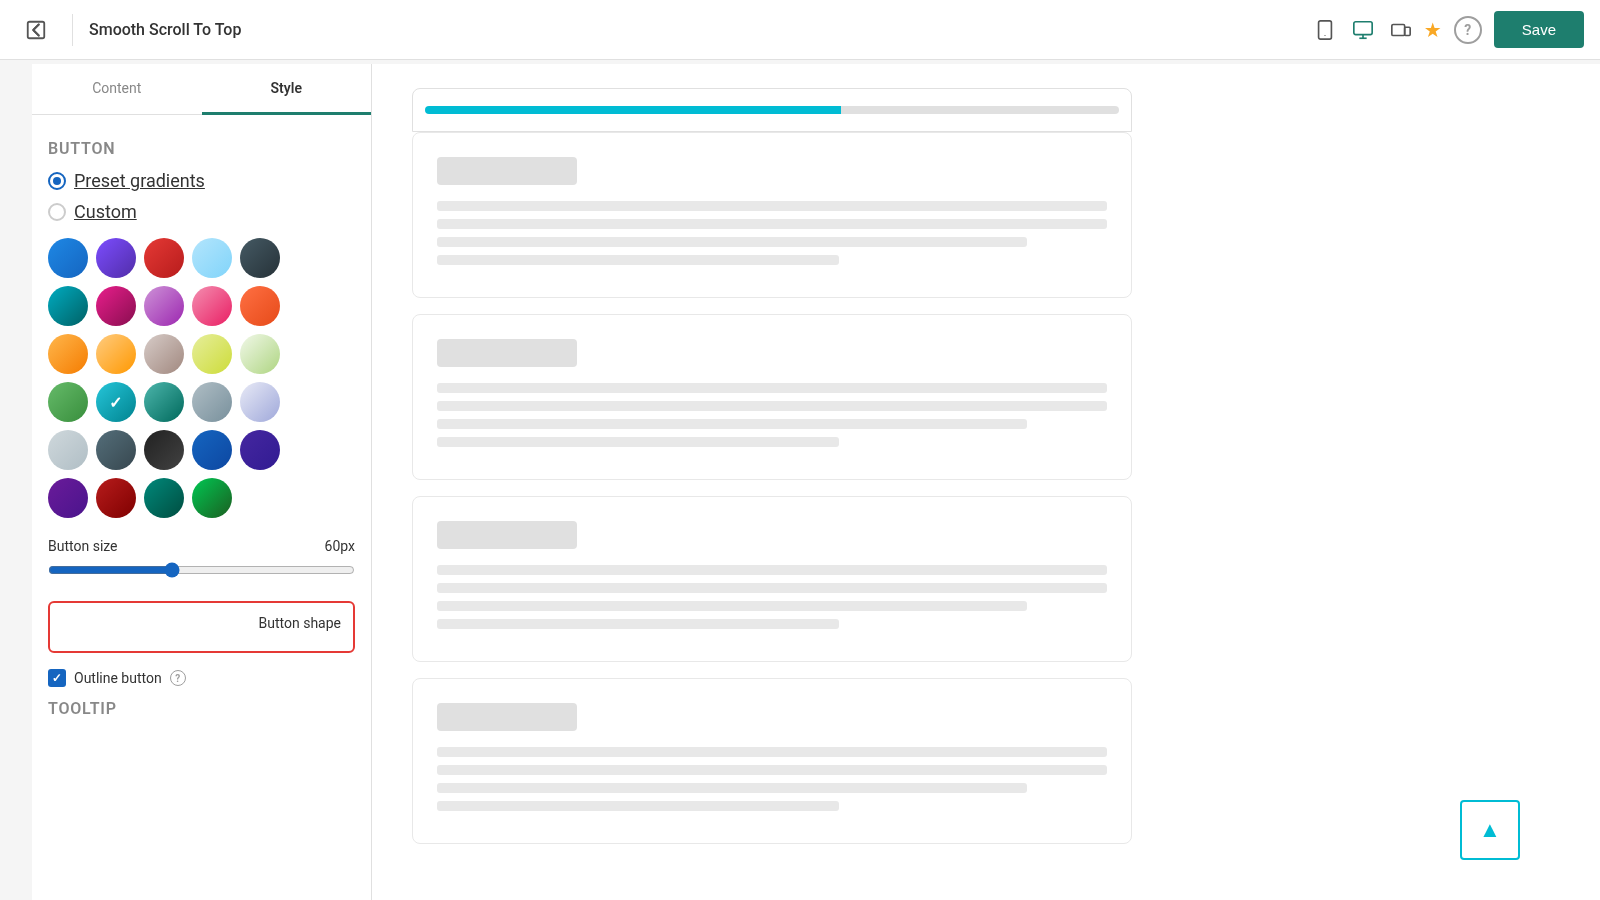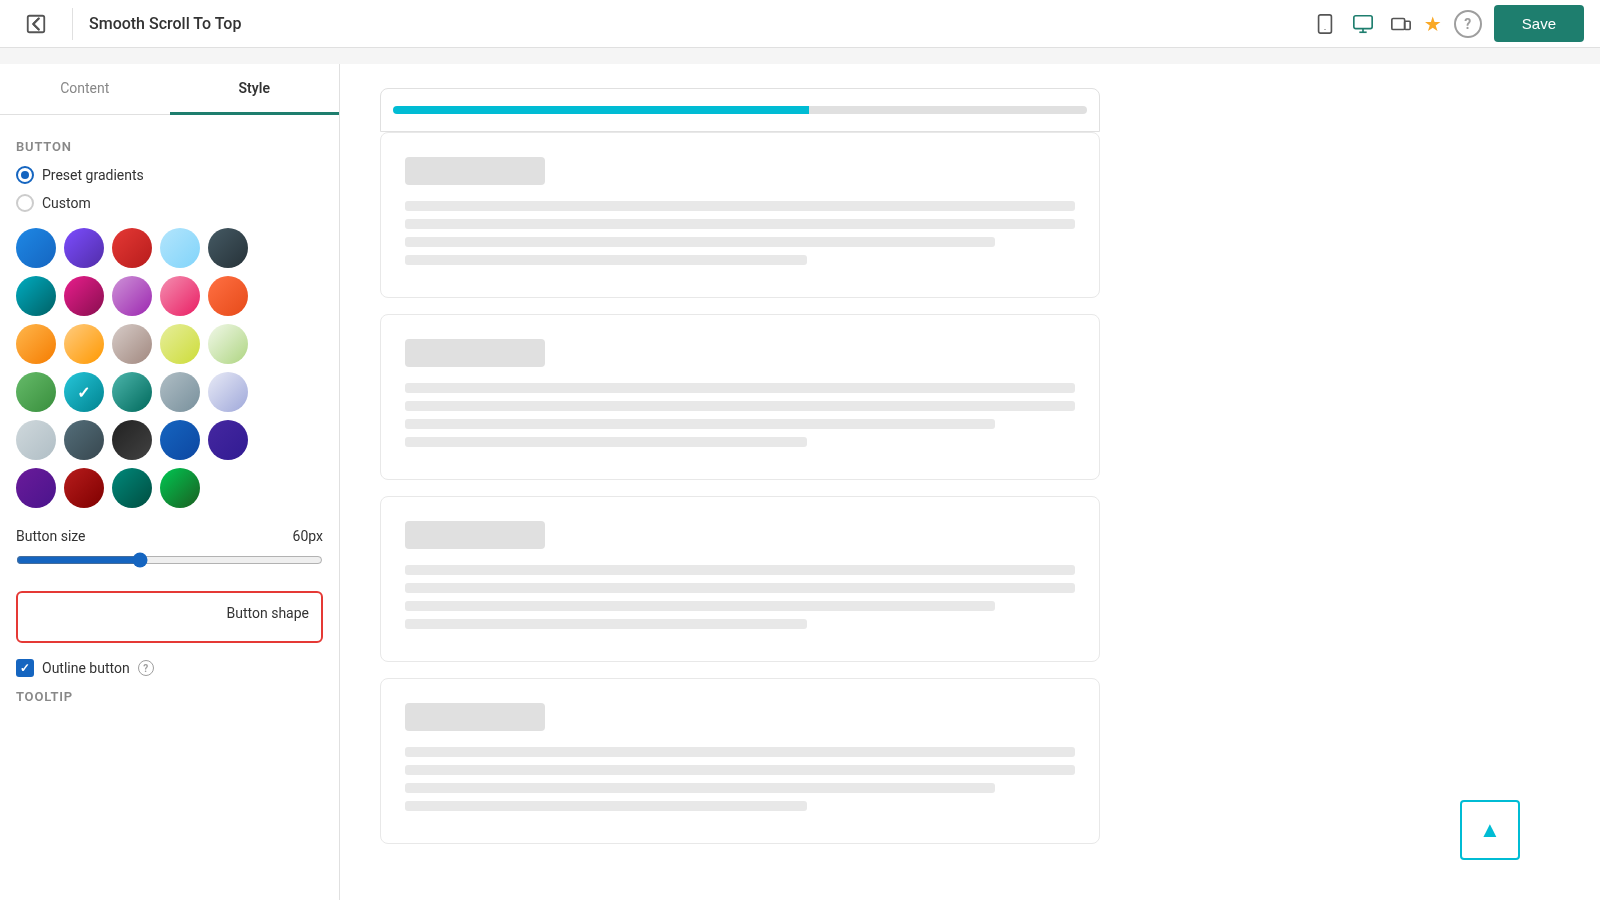--- a/index.html
+++ b/index.html
@@ -1,72 +1,72 @@
 <!DOCTYPE html>
 <html><head>
   <meta charset="utf-8">
   <style>
     * { box-sizing: border-box; margin: 0; padding: 0; }
     body { font-family: -apple-system, BlinkMacSystemFont, 'Segoe UI', Roboto, Arial, sans-serif; font-size: 14px; background: #f5f5f5; color: #333; }
 
     
     .topbar {
-      display: flex; align-items: center; height: 48px; background: #fff;
+      display: flex; align-items: center; height: 60px; background: #fff;
       border-bottom: 1px solid #e0e0e0; padding: 0 16px; gap: 12px;
       position: fixed; top: 0; left: 0; right: 0; z-index: 100;
     }
     .topbar-back { width: 40px; height: 40px; display: flex; align-items: center; justify-content: center; cursor: pointer; color: #555; }
     .topbar-divider { width: 1px; height: 32px; background: #e0e0e0; margin: 0 4px; }
     .topbar-title { font-size: 16px; font-weight: 500; color: #333; flex: 1; }
     .topbar-icons { display: flex; align-items: center; gap: 16px; }
     .topbar-icon { color: #555; cursor: pointer; display: flex; align-items: center; }
     .topbar-right { display: flex; align-items: center; gap: 12px; margin-left: auto; }
     .star-icon { color: #f9a825; font-size: 20px; cursor: pointer; }
     .help-icon { width: 28px; height: 28px; border-radius: 50%; border: 2px solid #9e9e9e; display: flex; align-items: center; justify-content: center; font-weight: bold; color: #9e9e9e; cursor: pointer; font-size: 14px; }
     .save-btn {
       background: #1e7e6e; color: #fff; border: none; border-radius: 4px;
       padding: 10px 28px; font-size: 15px; font-weight: 500; cursor: pointer;
     }
 
     
-    .layout { display: flex; margin-top: 64px; height: calc(100vh - 64px); }
+    .layout { display: flex; margin-top: 64px; height: calc(100vh - 64px); padding-left: 32px; }
 
     
     .sidebar {
       width: 340px; min-width: 340px; background: #fff;
       border-right: 1px solid #e0e0e0; overflow-y: auto; flex-shrink: 0;
     }
 
     
     .tabs { display: flex; border-bottom: 1px solid #e0e0e0; }
     .tab {
       flex: 1; text-align: center; padding: 16px 0; font-size: 14px;
       color: #888; cursor: pointer; border-bottom: 3px solid transparent; margin-bottom: -1px;
     }
     .tab.active { color: #333; font-weight: 600; border-bottom: 3px solid #1e7e6e; }
 
     
     .sidebar-content { padding: 16px; }
 
     .section-label {
-      font-size: 13px; font-weight: 600; color: #888; letter-spacing: 0.8px;
+      font-size: 16px; font-weight: 600; color: #888; letter-spacing: 0.8px;
       text-transform: uppercase; margin: 8px 0 12px 0;
     }
 
     .radio-group { display: flex; flex-direction: column; gap: 10px; margin-bottom: 16px; }
     .radio-item { display: flex; align-items: center; gap: 8px; cursor: pointer; }
     .radio-circle {
       width: 18px; height: 18px; border-radius: 50%; border: 2px solid #ccc;
       display: flex; align-items: center; justify-content: center; flex-shrink: 0;
     }
     .radio-circle.selected { border-color: #1565c0; }
     .radio-circle.selected::after {
       content: ''; width: 8px; height: 8px; border-radius: 50%; background: #1565c0;
     }
-    .radio-label { font-size: 14px; color: #333; }
+    .radio-label { font-size: 18px; color: #333; text-decoration: underline; }
 
     
     .color-grid {
       display: grid; grid-template-columns: repeat(5, 40px);
       gap: 8px; margin-bottom: 20px;
     }
     .color-swatch {
       width: 40px; height: 40px; border-radius: 50%; cursor: pointer;
       display: flex; align-items: center; justify-content: center;
       position: relative; flex-shrink: 0;

